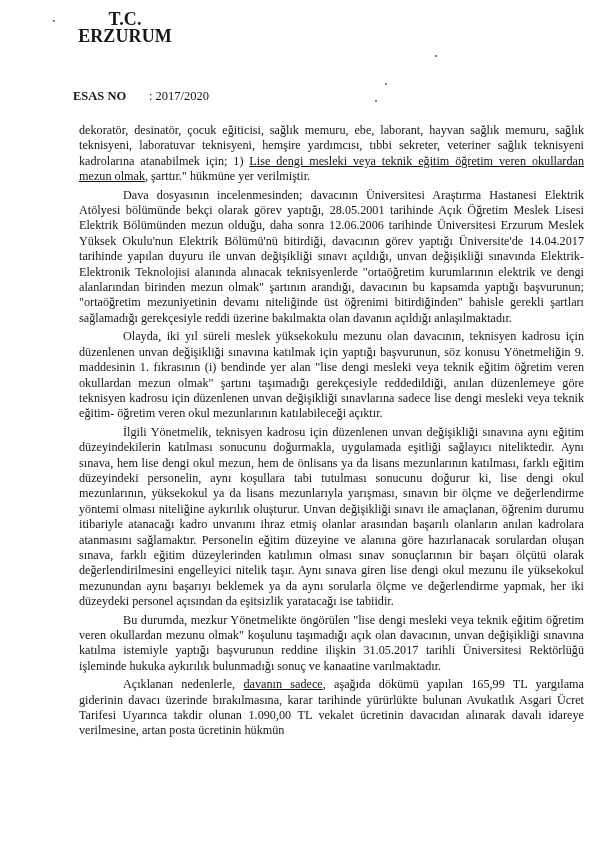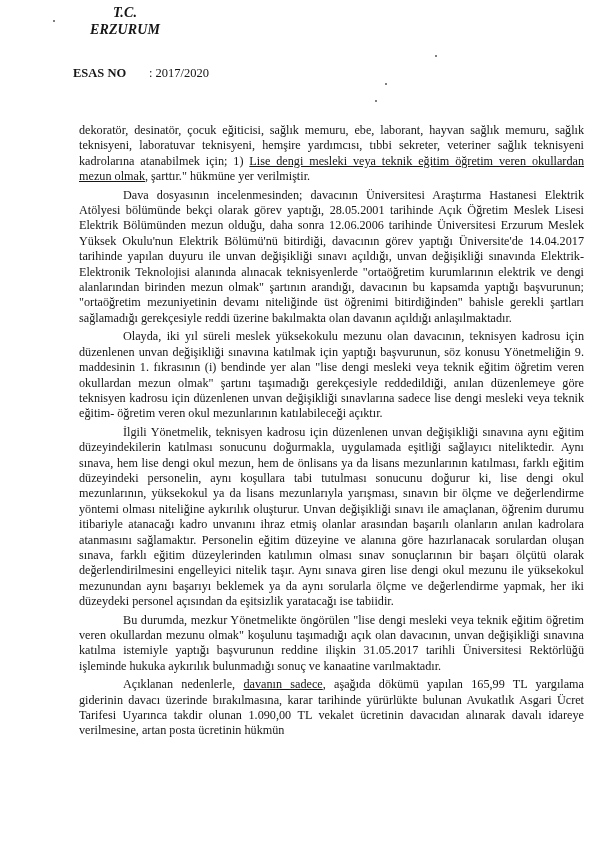--- a/index.html
+++ b/index.html
@@ -1,21 +1,21 @@
 <!DOCTYPE html>
 <html><head>
 <meta charset="utf-8">
 <style>
   html, body { margin: 0; padding: 0; background: #ffffff; }
   body { width: 605px; height: 848px; overflow: hidden; position: relative;
          font-family: "Liberation Serif", "DejaVu Serif", serif; color: #161616; }
-  .header { position: absolute; left: 0; top: 4px; width: 250px; text-align: center;
-            font-weight: bold; font-size: 14px; line-height: 17px; font-style: italic; }
+  .header { position: absolute; left: 0; top: 11px; width: 250px; text-align: center;
+            font-weight: bold; font-size: 18px; line-height: 17px; }
   .header div { letter-spacing: 0.1px; }
-  .meta { position: absolute; left: 73px; top: 65px; font-size: 12.5px; line-height: 17px; }
+  .meta { position: absolute; left: 73px; top: 88px; font-size: 12.5px; line-height: 17px; }
   .meta .row { white-space: nowrap; }
   .meta .lbl { font-weight: bold; display: inline-block; width: 76px; }
   .meta .val { font-weight: normal; }
   .body { position: absolute; left: 79px; top: 123px; width: 505px;
           font-size: 12.2px; line-height: 15.4px; text-align: justify; }
   .body p { margin: 0 0 3px 0; text-indent: 0; }
   .body p.ind { text-indent: 44px; }
   .body b { font-weight: normal; }
   .body u { text-decoration: underline; }
   .speck { position: absolute; width: 2px; height: 2px; background: #555; border-radius: 1px; }

